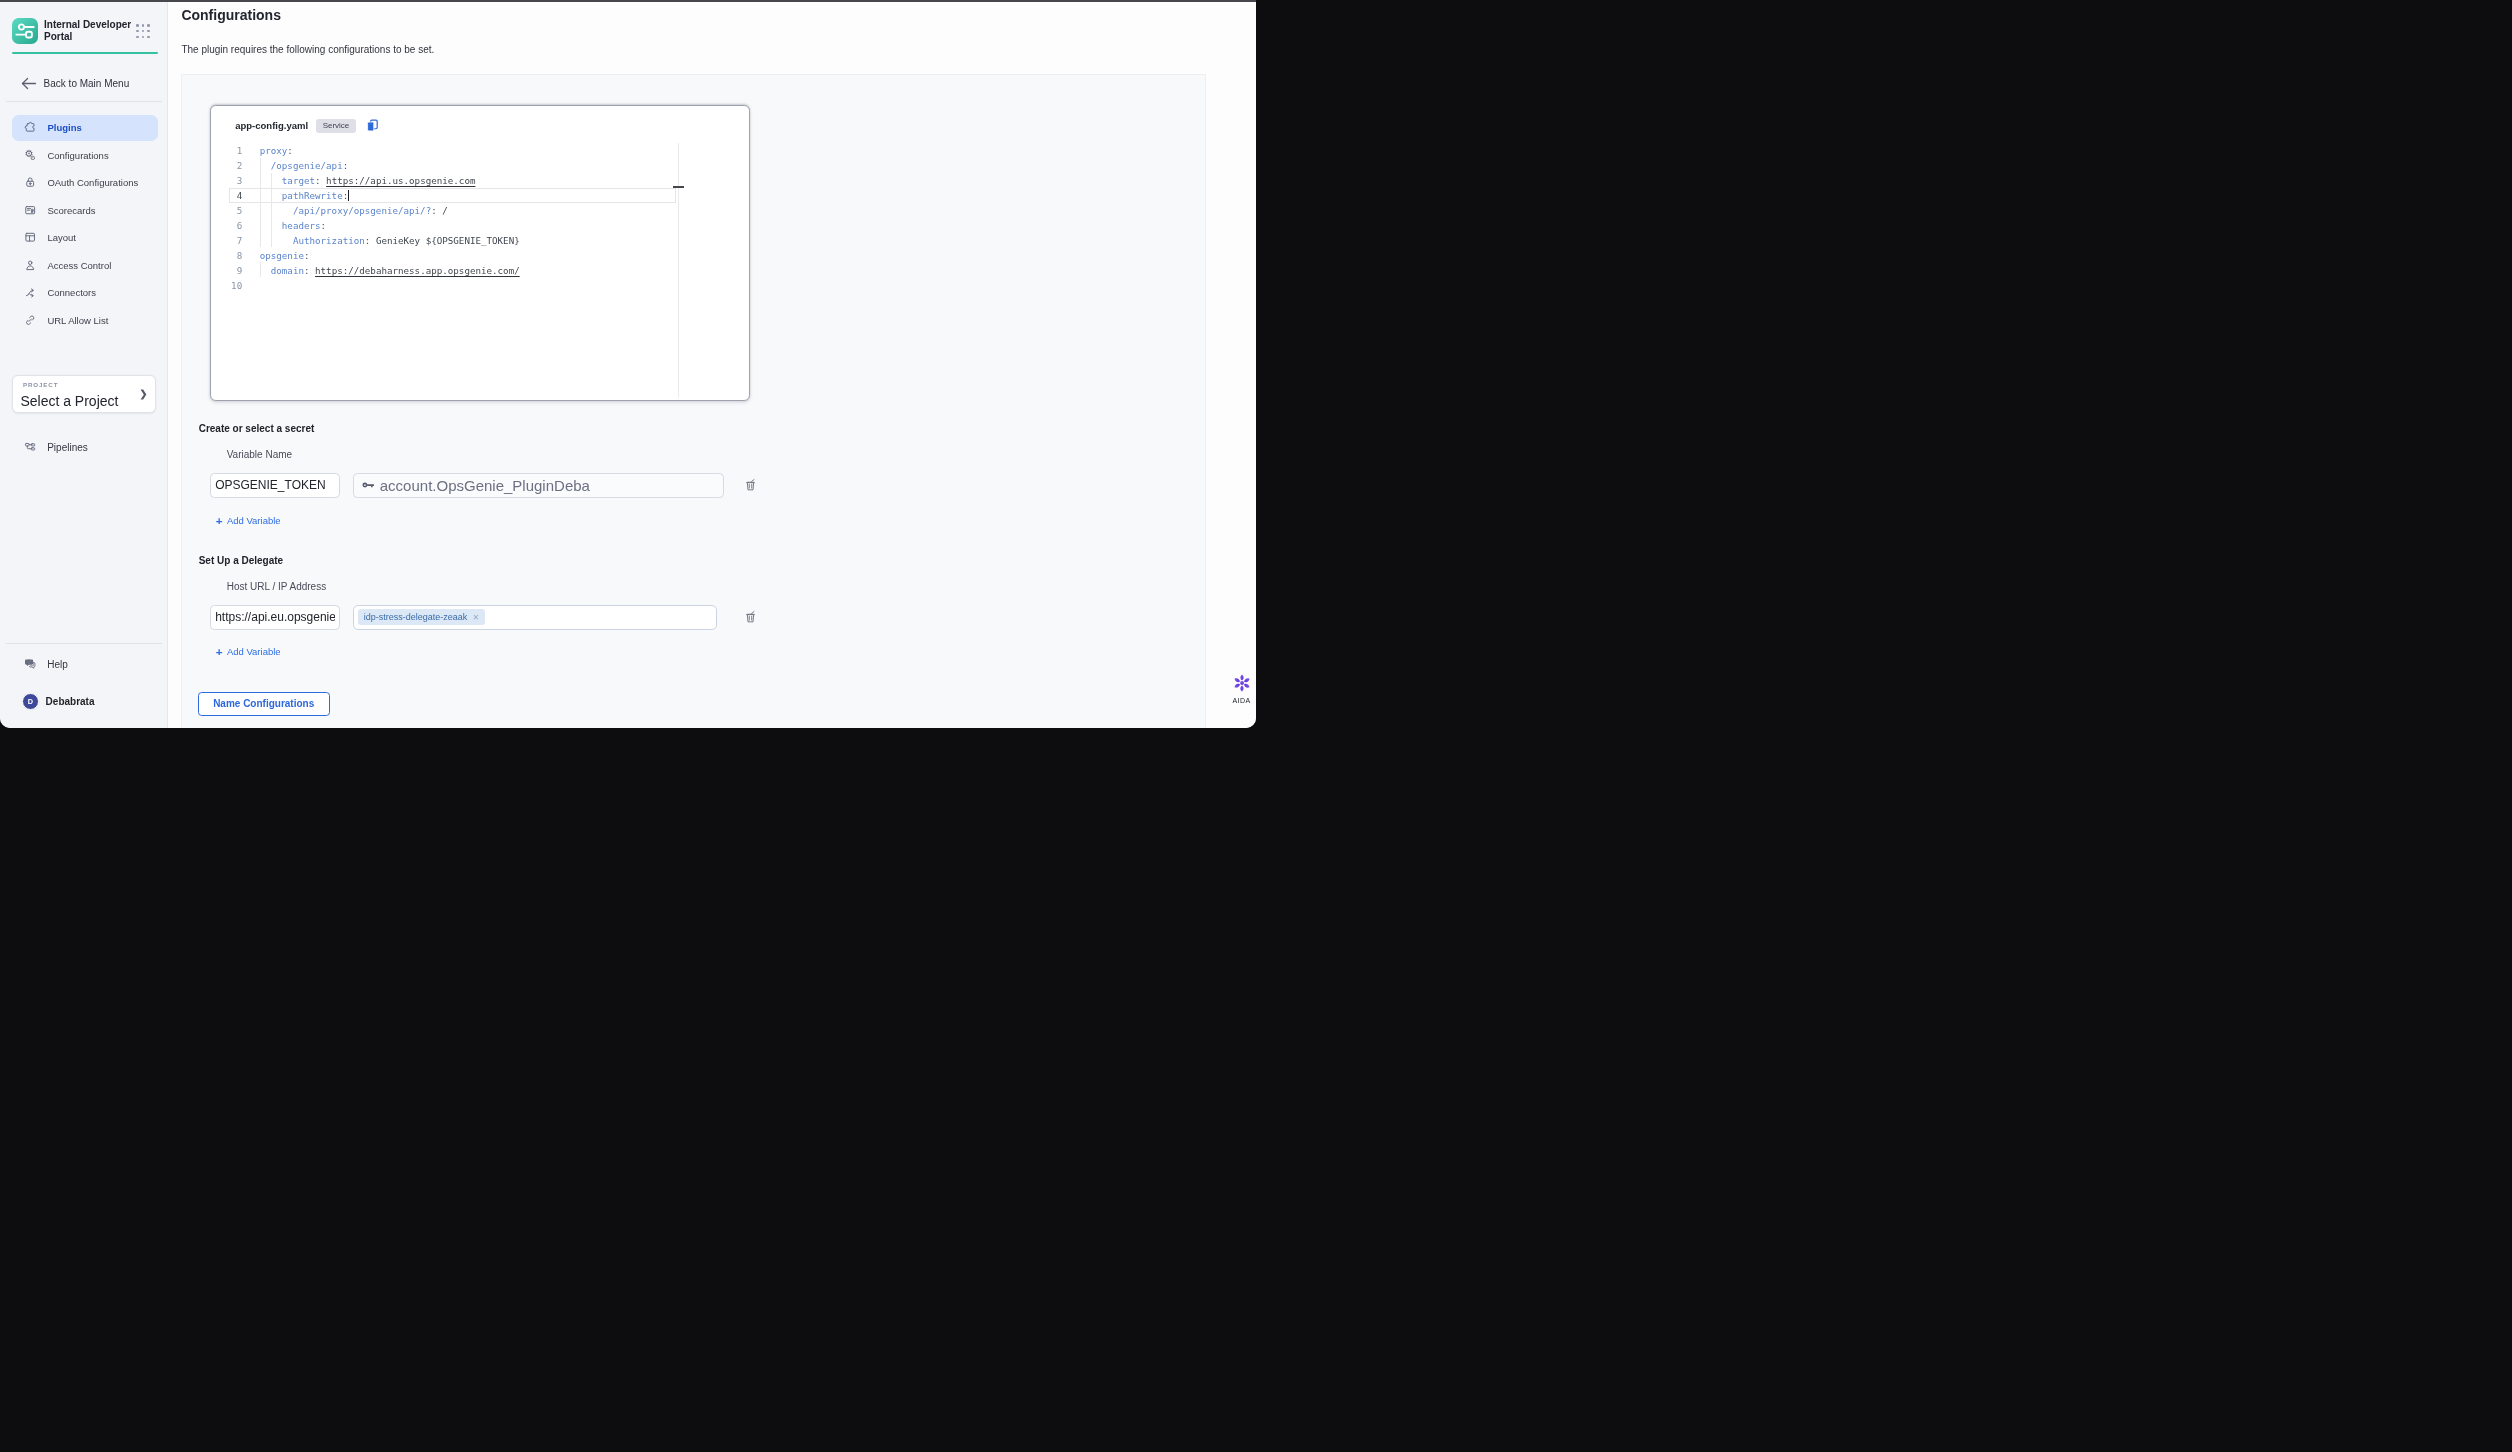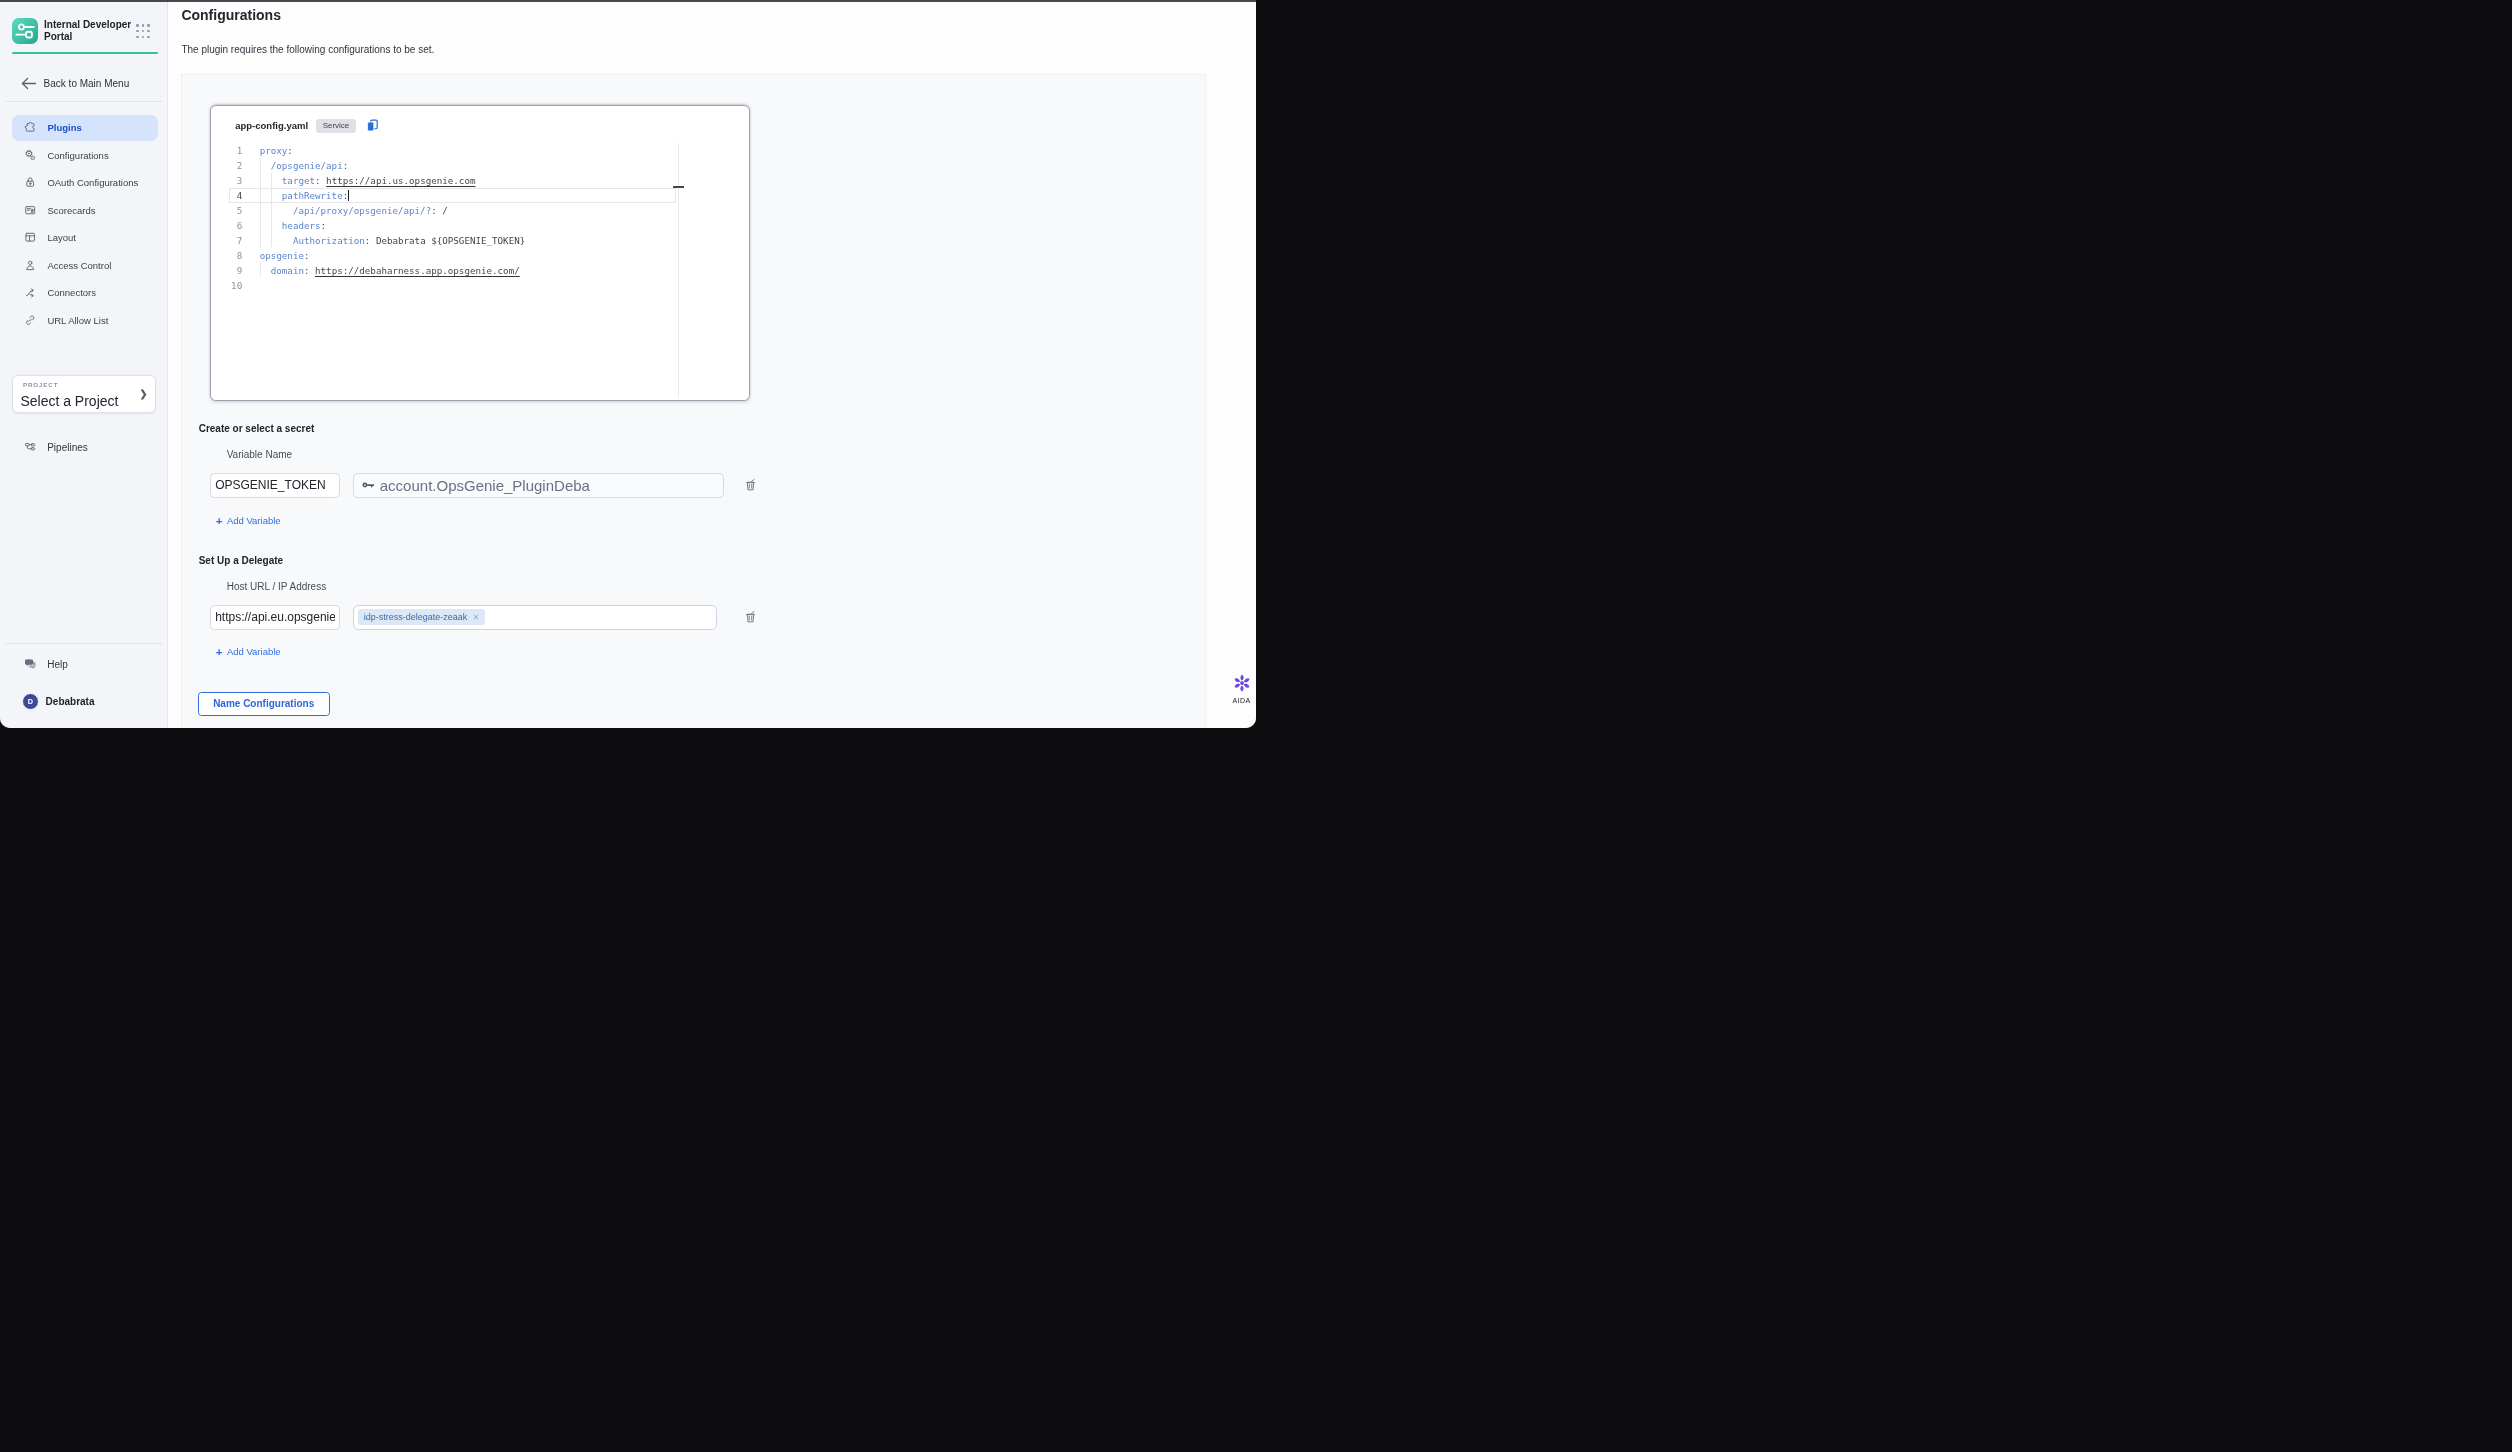--- a/index.html
+++ b/index.html
@@ -291,21 +291,21 @@
             <div class="code-line">
               <span class="gutter">5</span>
               <span class="lcontent"><span class="tk-v">      </span><span class="tk-key">/api/proxy/opsgenie/api/?</span><span class="tk-p">: </span><span class="tk-v">/</span></span>
             </div>
             <div class="code-line">
               <span class="gutter">6</span>
               <span class="lcontent"><span class="tk-v">    </span><span class="tk-key">headers</span><span class="tk-p">:</span></span>
             </div>
             <div class="code-line">
               <span class="gutter">7</span>
-              <span class="lcontent"><span class="tk-v">      </span><span class="tk-key">Authorization</span><span class="tk-p">: </span><span class="tk-v">Debabrata ${OPSGENIE_TOKEN}</span></span>
+              <span class="lcontent"><span class="tk-v">      </span><span class="tk-key">Authorization</span><span class="tk-p">: </span><span class="tk-v">GenieKey ${OPSGENIE_TOKEN}</span></span>
             </div>
             <div class="code-line">
               <span class="gutter">8</span>
               <span class="lcontent"><span class="tk-key">opsgenie</span><span class="tk-p">:</span></span>
             </div>
             <div class="code-line">
               <span class="gutter">9</span>
               <span class="lcontent"><span class="tk-v">  </span><span class="tk-key">domain</span><span class="tk-p">: </span><span class="tk-link">https://debaharness.app.opsgenie.com/</span></span>
             </div>
             <div class="code-line">

